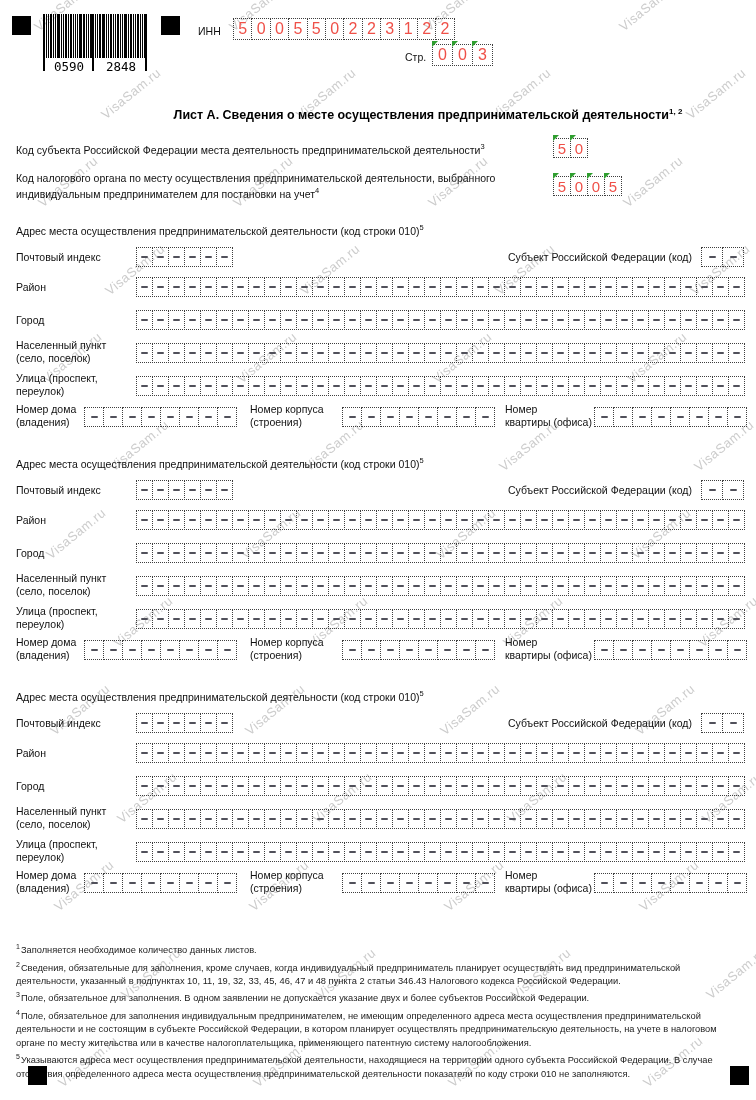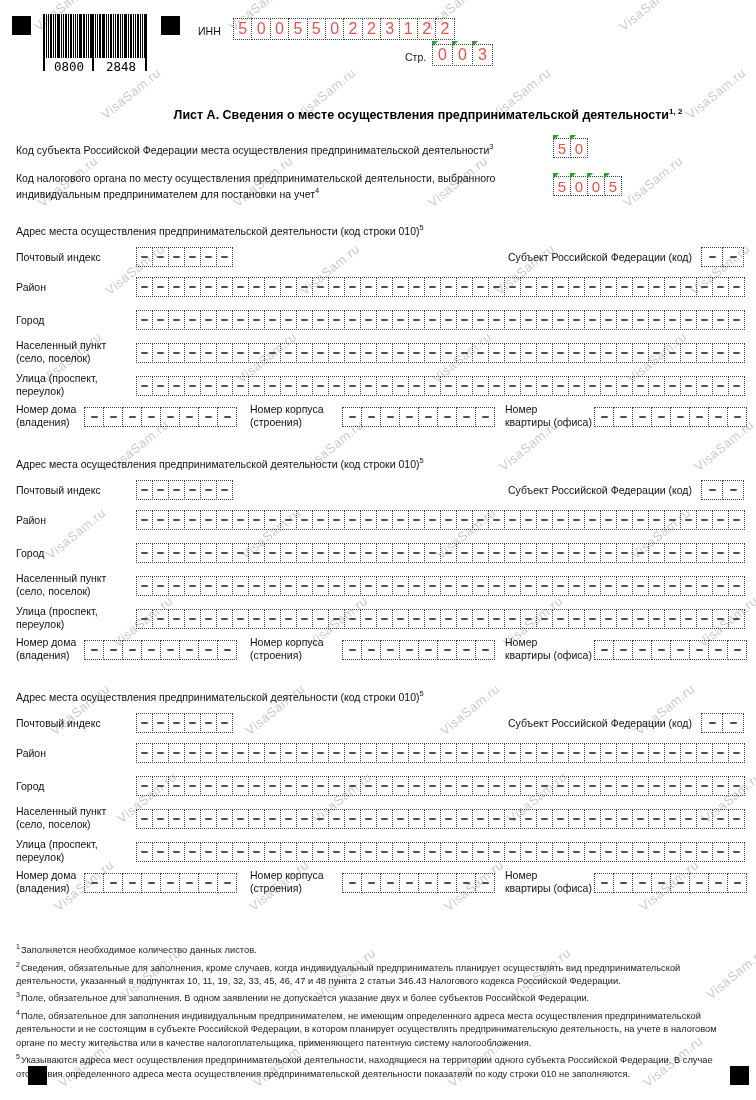--- a/index.html
+++ b/index.html
@@ -134,21 +134,21 @@
         <div class="bc-bar" style="width: 1px;"></div>
         <div class="bc-bar" style="width: 2px;"></div>
         <div class="bc-bar" style="width: 1px;"></div>
         <div class="bc-bar" style="width: 1px;"></div>
         <div class="bc-bar" style="width: 2px;"></div>
       </div>
     <div class="bc-guard" style="left:0;"></div>
     <div class="bc-guard" style="left:49px;"></div>
     <div class="bc-guard" style="right:0;"></div>
     <div class="bc-digits">
-      <span>0800</span>
+      <span>0590</span>
       <span>2848</span>
     </div>
   </div>
   <div class="sq" style="left:161px;top:16px;"></div>
 
   <span class="lbl" style="left:198px;top:25px;">ИНН</span>
   <div id="inn-cells" class="cells" style="left: 233px; top: 18px;">
       <div class="cell filled" style="width: 19.4px; height: 22px; font-size: 16px;">5</div>
       <div class="cell filled" style="width: 19.4px; height: 22px; font-size: 16px;">0</div>
       <div class="cell filled" style="width: 19.4px; height: 22px; font-size: 16px;">0</div>
@@ -165,21 +165,21 @@
 
   <span class="lbl" style="left:405px;top:51px;">Стр.</span>
   <div id="str-cells" class="cells" style="left: 432px; top: 44px;">
       <div class="cell filled" style="width: 21px; height: 22px; font-size: 16px;">0<i class="gmark"></i></div>
       <div class="cell filled" style="width: 21px; height: 22px; font-size: 16px;">0<i class="gmark"></i></div>
       <div class="cell filled" style="width: 21px; height: 22px; font-size: 16px;">3<i class="gmark"></i></div>
     </div>
 
   <div class="title"><span>Лист А. Сведения о месте осуществления предпринимательской деятельности</span><sup>1, 2</sup></div>
 
-  <span class="lbl" style="left:16px;top:141px;white-space:normal;width:525px;"><span>Код субъекта Российской Федерации места осуществления предпринимательской деятельности</span><sup>3</sup></span>
+  <span class="lbl" style="left:16px;top:141px;white-space:normal;width:525px;"><span>Код субъекта Российской Федерации места деятельность предпринимательской деятельности</span><sup>3</sup></span>
   <div id="f1-cells" class="cells" style="left: 553px; top: 138px;">
       <div class="cell filled" style="width: 18px; height: 20px; font-size: 15px;">5<i class="gmark"></i></div>
       <div class="cell filled" style="width: 18px; height: 20px; font-size: 15px;">0<i class="gmark"></i></div>
     </div>
 
   <span class="lbl" style="left:16px;top:172px;white-space:normal;width:525px;"><span>Код налогового органа по месту осуществления предпринимательской деятельности, выбранного индивидуальным предпринимателем для постановки на учет</span><sup>4</sup></span>
   <div id="f2-cells" class="cells" style="left: 553px; top: 176px;">
       <div class="cell filled" style="width: 18px; height: 20px; font-size: 15px;">5<i class="gmark"></i></div>
       <div class="cell filled" style="width: 18px; height: 20px; font-size: 15px;">0<i class="gmark"></i></div>
       <div class="cell filled" style="width: 18px; height: 20px; font-size: 15px;">0<i class="gmark"></i></div>

